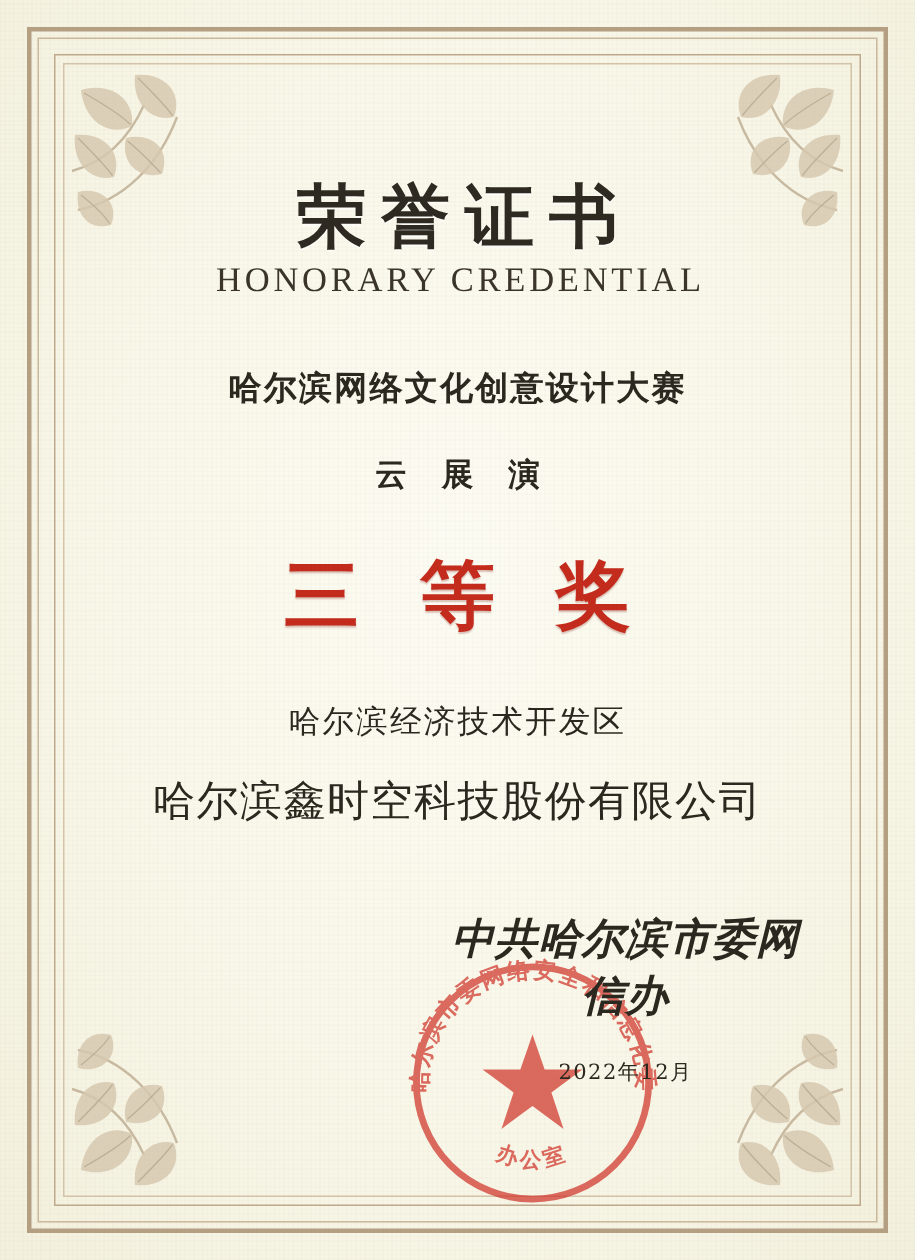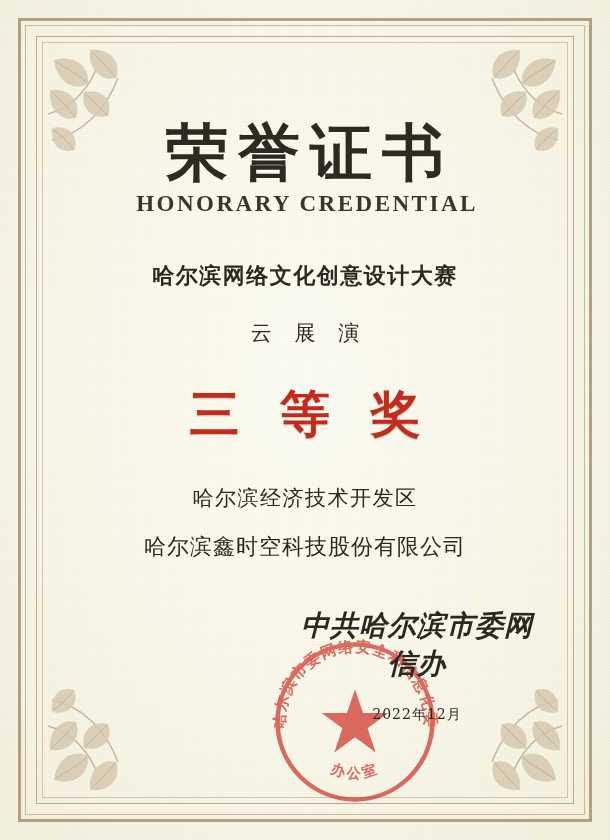--- a/index.html
+++ b/index.html
@@ -81,53 +81,52 @@
     position: absolute;
     left: 60px;
     right: 60px;
     top: 120px;
     bottom: 60px;
     text-align: center;
   }
 
   .title-cn {
     font-family: "DejaVu Serif", serif;
-    font-size: 62px;
+    font-size: 46px;
     letter-spacing: 10px;
     font-weight: 700;
     color: #2e2a22;
     line-height: 1.05;
     margin: 0 0 6px 0;
     padding-left: 10px;
     text-shadow: 0 1px 0 rgba(255,255,255,0.6);
   }
   .title-en {
     font-family: "Liberation Serif", serif;
     font-size: 23px;
     letter-spacing: 2.5px;
     color: #3a342a;
     margin: 0 0 44px 0;
     padding-left: 4px;
-    font-weight: bold;
   }
 
   .line-1 {
     font-family: "DejaVu Serif", serif;
     font-size: 22px;
     letter-spacing: 1.5px;
     color: #2b2820;
     font-weight: 700;
     margin-bottom: 28px;
   }
   .line-2 {
     font-family: "DejaVu Serif", serif;
     font-size: 21px;
     letter-spacing: 8px;
     color: #2b2820;
-    font-weight: 400;
+    font-weight: 700;
     margin-bottom: 34px;
     padding-left: 8px;
   }
 
   .award {
     font-family: Liberation Serif, serif;
     font-size: 50px;
     font-weight: 700;
     letter-spacing: 14px;
     padding-left: 14px;
@@ -145,21 +144,21 @@
     font-size: 21px;
     letter-spacing: 1.5px;
     margin-bottom: 20px;
   }
   .org-2 {
     font-size: 21px;
     letter-spacing: 1.5px;
     margin-bottom: 24px;
   }
   .org-3 {
-    font-size: 22px;
+    font-size: 28px;
     letter-spacing: 1px;
     margin-bottom: 34px;
   }
 
   
   .sign {
     position: absolute;
     right: 8px;
     bottom: 56px;
     text-align: center;

